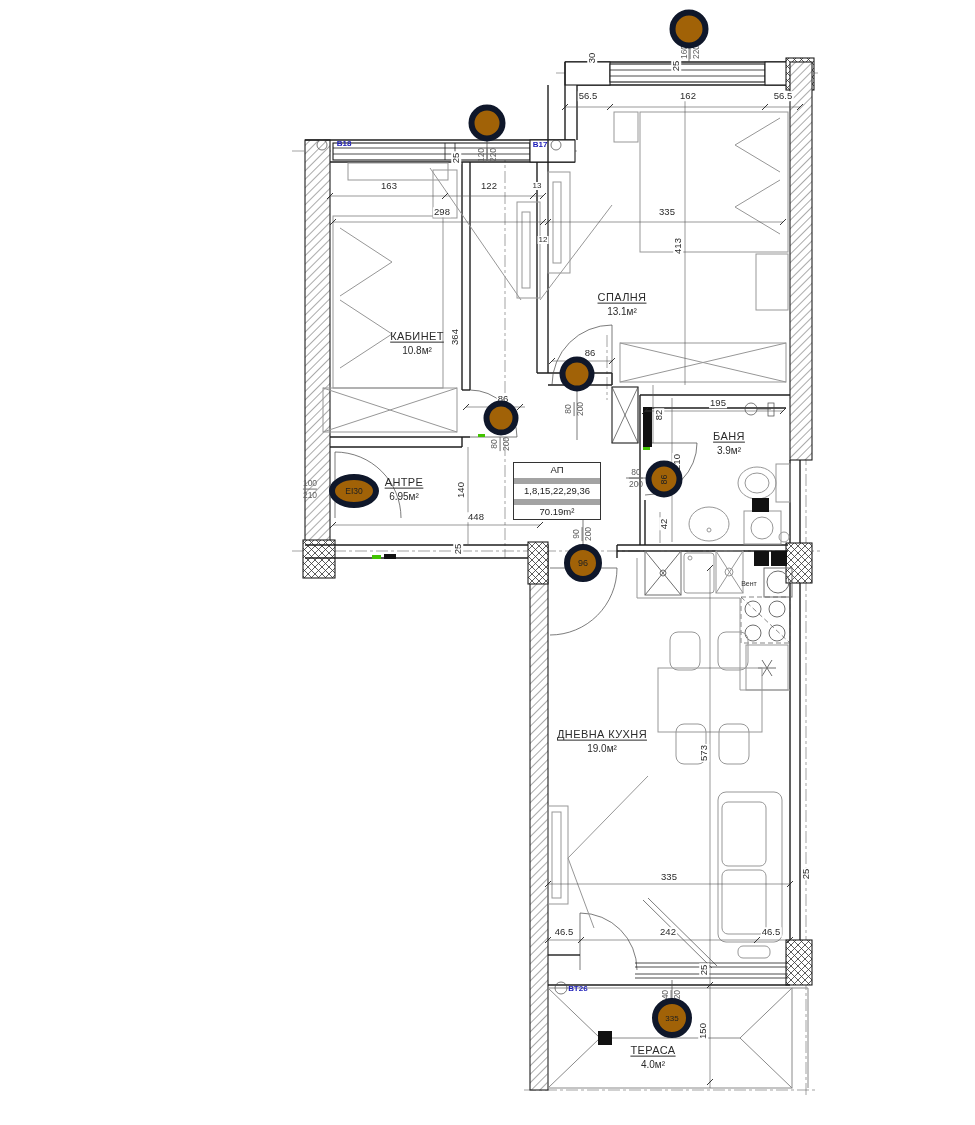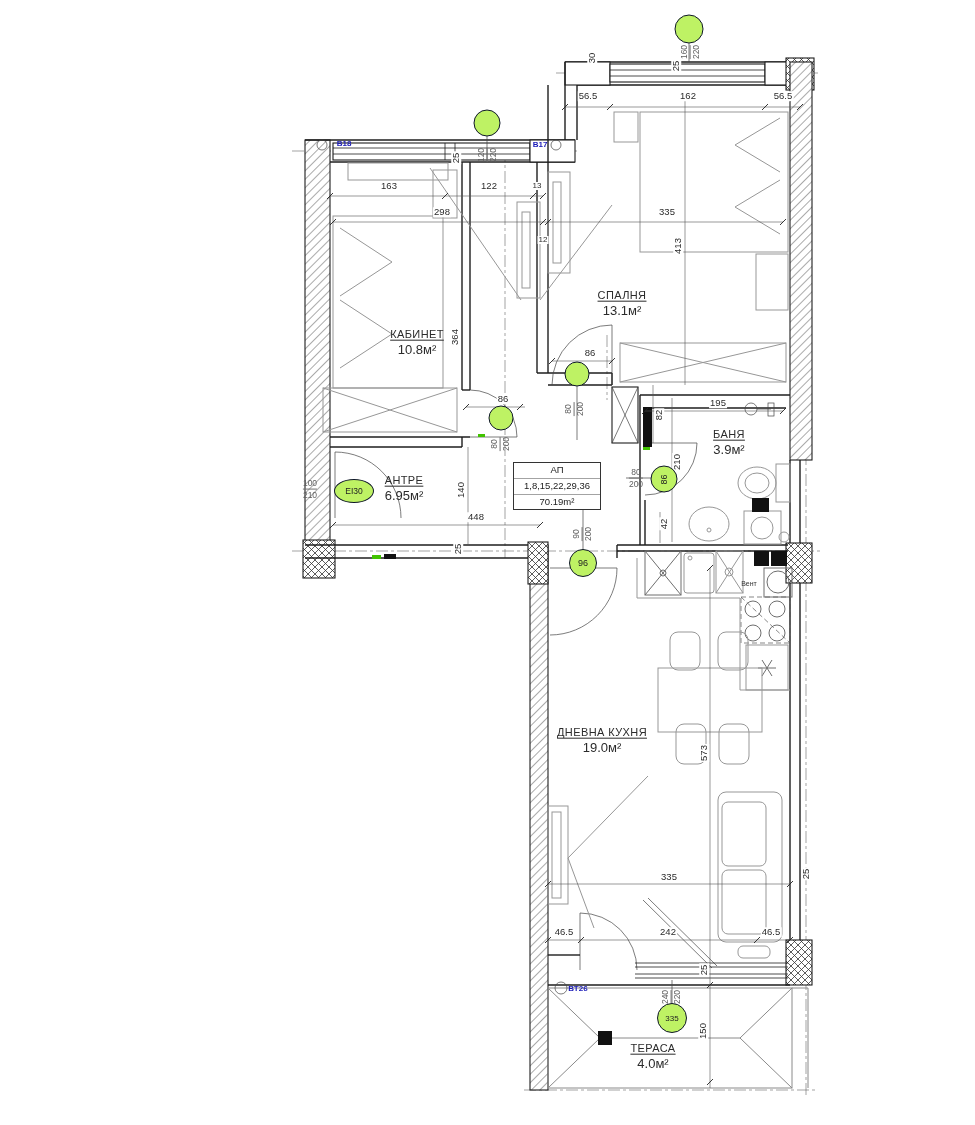--- a/index.html
+++ b/index.html
@@ -21,32 +21,32 @@
   .xw  {fill:url(#hx);stroke:#1e1e1e;stroke-width:1.1}
   .wfill{fill:#fff;stroke:#1e1e1e;stroke-width:1.1}
   .dash{stroke:#555;stroke-width:.7;fill:none;stroke-dasharray:5 3}
   
   .t{position:absolute;transform:translate(-50%,-50%);white-space:nowrap;color:#2b2b2b;}
   .dim{font-size:9.5px;background:#fff;padding:0 1px;line-height:1;}
   .dim.sm{font-size:8px;}
   .rot{transform:translate(-50%,-50%) rotate(-90deg);}
   .room{text-align:center;background:transparent;}
   .rname{font-size:11px;letter-spacing:.4px;text-decoration:underline;text-underline-offset:2px;line-height:1.25;}
-  .rarea{font-size:13px;line-height:1.3;}
+  .rarea{font-size:10px;line-height:1.3;}
   .frv,.frh{display:flex;flex-direction:column;align-items:center;font-size:8.5px;color:#606060;line-height:1.05;background:transparent;}
   .frv{transform:translate(-50%,-50%) rotate(-90deg);}
   .fline{width:100%;border-top:1px solid #707070;margin:1px 0;}
-  .circ{position:absolute;transform:translate(-50%,-50%);border:1px solid #0f172a;border-radius:50%;
-        display:flex;align-items:center;justify-content:center;font-size:9px;color:#222;background:#bef264;}
+  .circ{position:absolute;transform:translate(-50%,-50%);border:6px solid #0f172a;border-radius:50%;
+        display:flex;align-items:center;justify-content:center;font-size:9px;color:#222;background:#a16207;}
   .blue{font-size:8px;font-weight:bold;color:#1a1ab8;background:transparent;}
   .vent{font-size:7px;color:#333;background:transparent;}
   .apbox{position:absolute;left:513px;top:462px;width:86px;border:1px solid #333;background:#fff;
          font-size:9.5px;color:#222;text-align:center;}
   .apbox .r{padding:1px 2px;line-height:1.35;}
-  .apbox .r:not(:last-child){border-bottom:1px solid #a3a3a3;}
+  .apbox .r:not(:last-child){border-bottom:6px solid #a3a3a3;}
 </style>
 </head>
 <body>
 
 <div class="plan">
 
 <svg width="975" height="1125" viewBox="0 0 975 1125">
   <defs>
     <pattern id="h45" width="6" height="6" patternUnits="userSpaceOnUse" patternTransform="rotate(45)">
       <rect width="6" height="6" fill="#fff"></rect>

